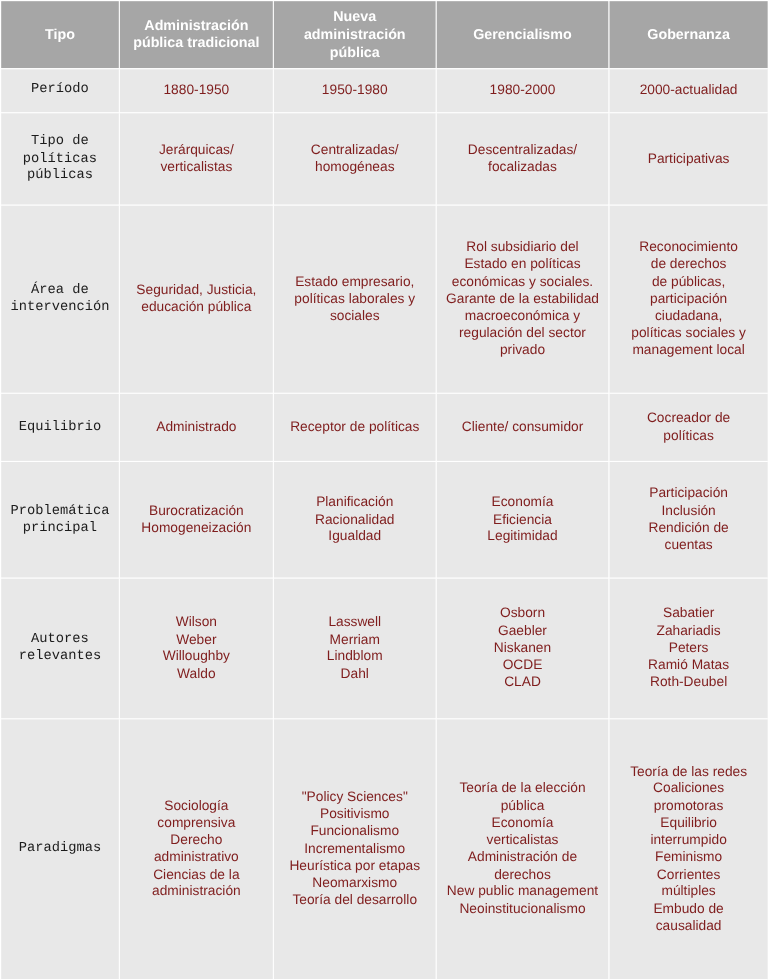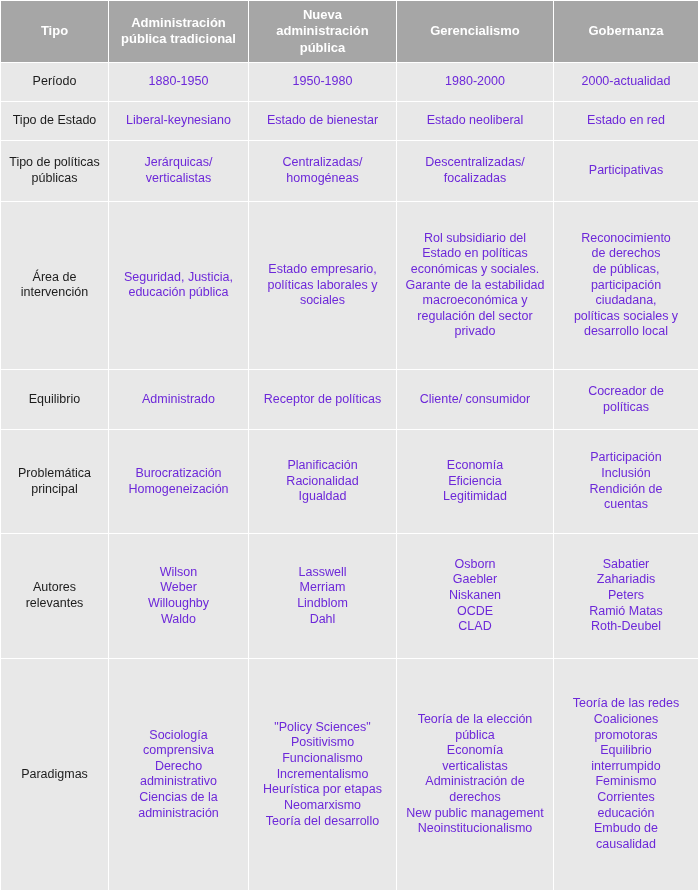--- a/index.html
+++ b/index.html
@@ -46,25 +46,26 @@
     background: #a6a6a6;
     color: #ffffff;
     font-size: 13px;
     font-weight: bold;
     height: 56px;
     padding: 6px 6px;
   }
   table.comparison tbody td {
     background: #e8e8e8;
     font-size: 12.5px;
-    color: #6d28d9;
+    color: #7f1d1d;
   }
   table.comparison tbody td.rowhead {
     font-size: 12.5px;
     color: #1c1c1c;
+    font-family: Liberation Mono, monospace;
   }
   .cell-lines span {
     display: block;
   }
 </style>
 </head>
 <body>
 
 <div class="table-wrap">
   <table class="comparison">
@@ -102,43 +103,20 @@
               <span>1980-2000</span>
             </div>
           </td>
           <td>
             <div class="cell-lines">
               <span>2000-actualidad</span>
             </div>
           </td>
         </tr>
         <tr>
-          <td class="rowhead">Tipo de Estado</td>
-          <td>
-            <div class="cell-lines">
-              <span>Liberal-keynesiano</span>
-            </div>
-          </td>
-          <td>
-            <div class="cell-lines">
-              <span>Estado de bienestar</span>
-            </div>
-          </td>
-          <td>
-            <div class="cell-lines">
-              <span>Estado neoliberal</span>
-            </div>
-          </td>
-          <td>
-            <div class="cell-lines">
-              <span>Estado en red</span>
-            </div>
-          </td>
-        </tr>
-        <tr>
           <td class="rowhead">Tipo de políticas públicas</td>
           <td>
             <div class="cell-lines">
               <span>Jerárquicas/</span>
               <span>verticalistas</span>
             </div>
           </td>
           <td>
             <div class="cell-lines">
               <span>Centralizadas/</span>
@@ -184,21 +162,21 @@
             </div>
           </td>
           <td>
             <div class="cell-lines">
               <span>Reconocimiento</span>
               <span>de derechos</span>
               <span>de públicas,</span>
               <span>participación</span>
               <span>ciudadana,</span>
               <span>políticas sociales y</span>
-              <span>desarrollo local</span>
+              <span>management local</span>
             </div>
           </td>
         </tr>
         <tr>
           <td class="rowhead">Equilibrio</td>
           <td>
             <div class="cell-lines">
               <span>Administrado</span>
             </div>
           </td>
@@ -324,21 +302,21 @@
           </td>
           <td>
             <div class="cell-lines">
               <span>Teoría de las redes</span>
               <span>Coaliciones</span>
               <span>promotoras</span>
               <span>Equilibrio</span>
               <span>interrumpido</span>
               <span>Feminismo</span>
               <span>Corrientes</span>
-              <span>educación</span>
+              <span>múltiples</span>
               <span>Embudo de</span>
               <span>causalidad</span>
             </div>
           </td>
         </tr>
       </tbody>
   </table>
 </div>
 
 </body></html>

